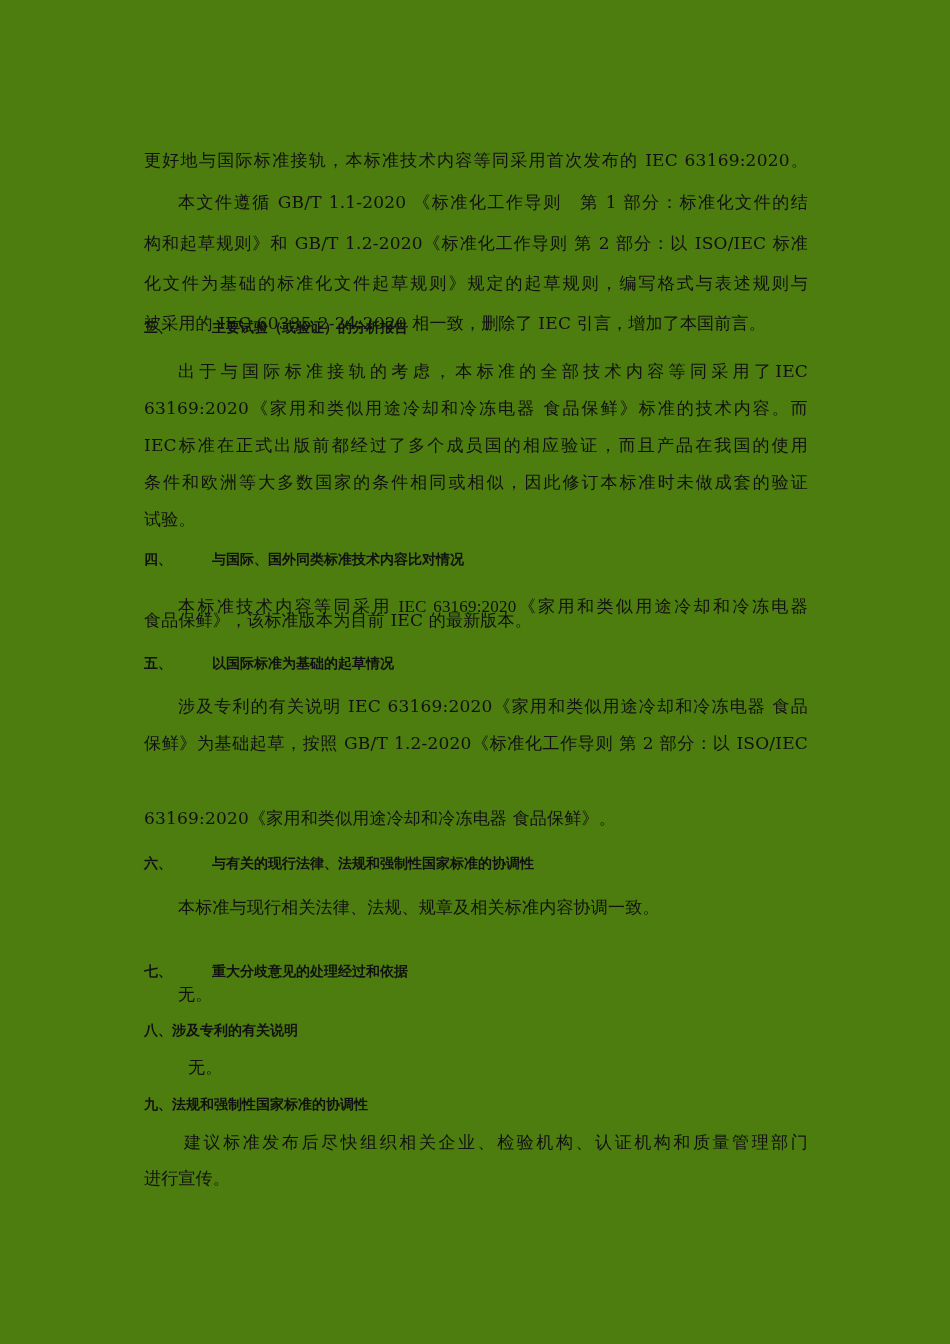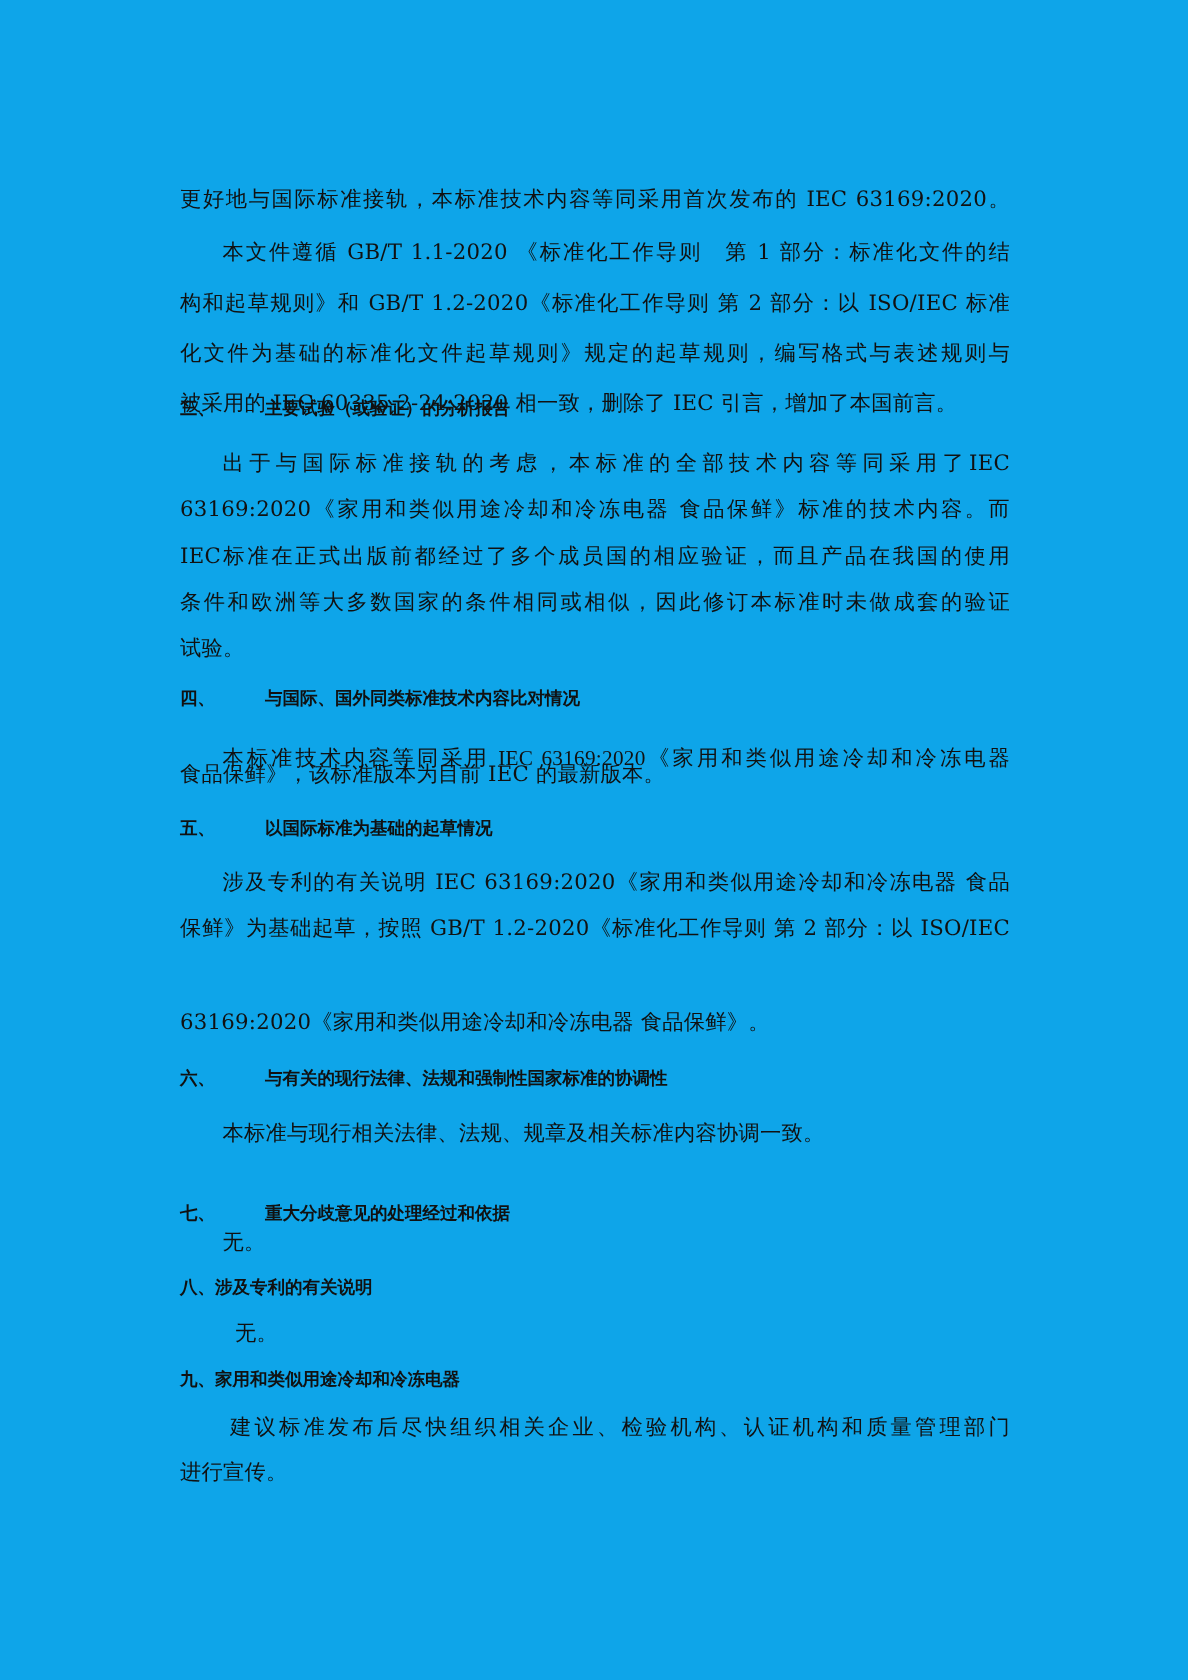--- a/index.html
+++ b/index.html
@@ -13,21 +13,21 @@
       position: relative;
       overflow: hidden;
       font-family: "DejaVu Serif", "Liberation Serif", serif;
       color: #111111;
     }
     .page {
       position: absolute;
       left: 0; top: 0;
       width: 950px;
       height: 1344px;
-      background: #0ea5e9;
+      background: #4d7c0f;
     }
     .line {
       position: absolute;
       left: 144px;
       width: 664px;
       font-size: 17px;
       line-height: 22px;
       white-space: nowrap;
       letter-spacing: 0.2px;
     }
@@ -99,18 +99,18 @@
     <span class="num">七、</span><span>重大分歧意见的处理经过和依据</span>
   </div>
   <div class="line indent" style="top:983px;">无。</div>
 
   <div class="heading" style="top:1019px;">
     <span class="num tight">八、</span><span>涉及专利的有关说明</span>
   </div>
   <div class="line indent2" style="top:1056px;">无。</div>
 
   <div class="heading" style="top:1093px;">
-    <span class="num tight">九、</span><span>家用和类似用途冷却和冷冻电器</span>
+    <span class="num tight">九、</span><span>法规和强制性国家标准的协调性</span>
   </div>
   <div class="line indent justify" style="top:1131px; left:184px; width:624px;">建议标准发布后尽快组织相关企业、检验机构、认证机构和质量管理部门</div>
   <div class="line" style="top:1167px;">进行宣传。</div>
 
 </div>
 
 </body></html>

